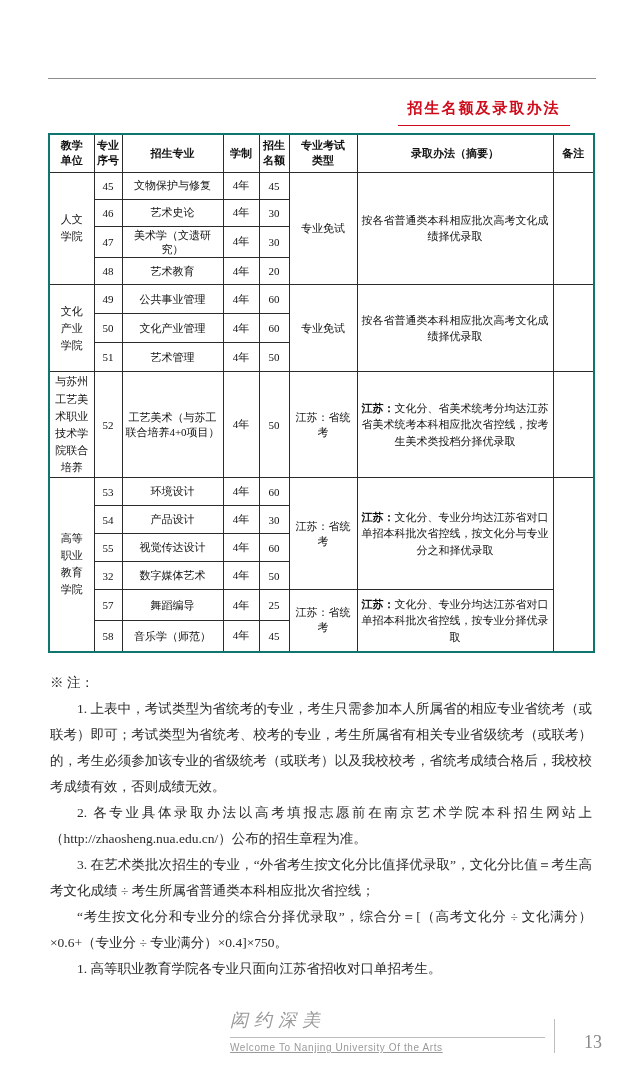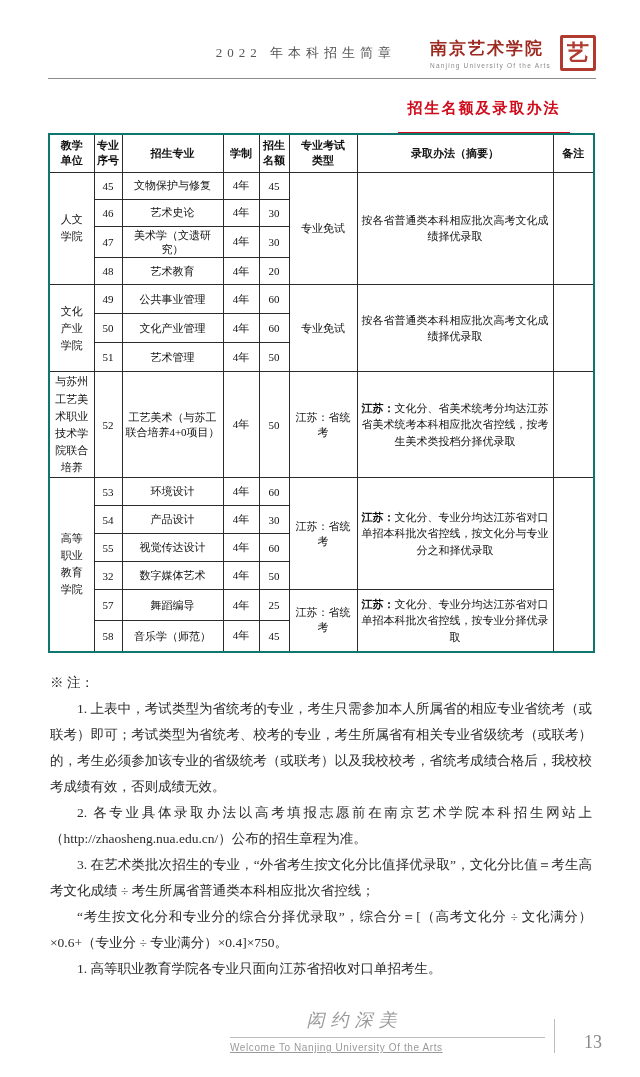--- a/index.html
+++ b/index.html
@@ -16,21 +16,21 @@
              font-family:"DejaVu Serif","Liberation Serif",serif; }
   .logo-en { font-size:6.5px; color:#8a8a8a; letter-spacing:1.2px; margin-top:2px; }
   .seal { width:36px; height:36px; border:3px solid #b03a30; border-radius:2px; color:#b03a30;
           display:flex; align-items:center; justify-content:center; font-size:22px; font-weight:bold;
           font-family:"DejaVu Serif","Liberation Serif",serif; }
   .header-rule { position:absolute; top:78px; left:48px; right:44px; height:1px; background:#8d8d8d; }
 
   
   .section-title { position:absolute; top:99px; right:70px; width:172px; text-align:center;
                    color:#cf0a1a; font-weight:bold; font-size:15px; letter-spacing:2px;
-                   padding-bottom:14px; border-bottom:1.5px solid #cf0a1a;
+                   padding-bottom:7px; border-bottom:1.5px solid #cf0a1a;
                    font-family:"Liberation Serif","DejaVu Serif",serif; }
 
   
   table.admission { position:absolute; top:133px; left:48px; width:545px;
                     border-collapse:collapse; table-layout:fixed; font-size:11px; color:#111;
                     font-family:"Liberation Serif","DejaVu Serif",serif; border:2px solid #0f766e; }
   table.admission th, table.admission td { border:1px solid #2b2b2b; padding:1px 2px;
                     text-align:center; vertical-align:middle; }
   table.admission th { font-weight:bold; white-space:pre-line; line-height:1.35; }
   td.unit { white-space:pre-line; line-height:1.55; }
@@ -42,44 +42,32 @@
 
   
   .notes { position:absolute; top:670px; left:50px; width:542px; font-size:13.5px; color:#2a2a2a;
            line-height:26px; text-align:justify; font-family:"Liberation Serif","DejaVu Serif",serif; }
   .notes .marker { text-indent:0; }
   .notes p.note-item { text-indent:2em; }
 
   
   .footer { position:absolute; left:230px; right:38px; bottom:24px; display:flex; align-items:flex-end; }
   .footer-left { flex:1; }
-  .motto { text-align:center; padding-right:66px; font-family:"DejaVu Serif","Liberation Serif",serif;
+  .motto { text-align:left; padding-right:66px; font-family:"DejaVu Serif","Liberation Serif",serif;
            font-style:italic; font-size:18px; color:#9a9a9a; letter-spacing:6px; margin-bottom:5px; }
   .footer-line { border-top:1px solid #bdbdbd; margin-bottom:4px; }
   .welcome { text-align:left; font-size:10px; color:#9a9a9a; letter-spacing:0.6px;text-decoration:underline; }
   .footer-divider { width:1px; height:34px; background:#bdbdbd; margin:0 9px; }
   .page-num { font-size:18px; color:#8a8a8a; line-height:1.1; font-family:"Liberation Serif","DejaVu Serif",serif;margin-left:20px; }
 </style>
 </head>
 <body>
 
 <div class="page">
 
-  <div class="header">
-    <div class="doc-title">2022 年本科招生简章</div>
-    <div class="logo">
-      <div class="logo-text">
-        <div class="logo-cn">南京艺术学院</div>
-        <div class="logo-en">Nanjing University Of the Arts</div>
-      </div>
-      <div class="seal">
-        <span>艺</span>
-      </div>
-    </div>
-  </div>
   <div class="header-rule"></div>
 
   <div class="section-title">招生名额及录取办法</div>
 
   <table class="admission">
     <colgroup>
       <col style="width:45px">
         <col style="width:28px">
         <col style="width:101px">
         <col style="width:36px">

